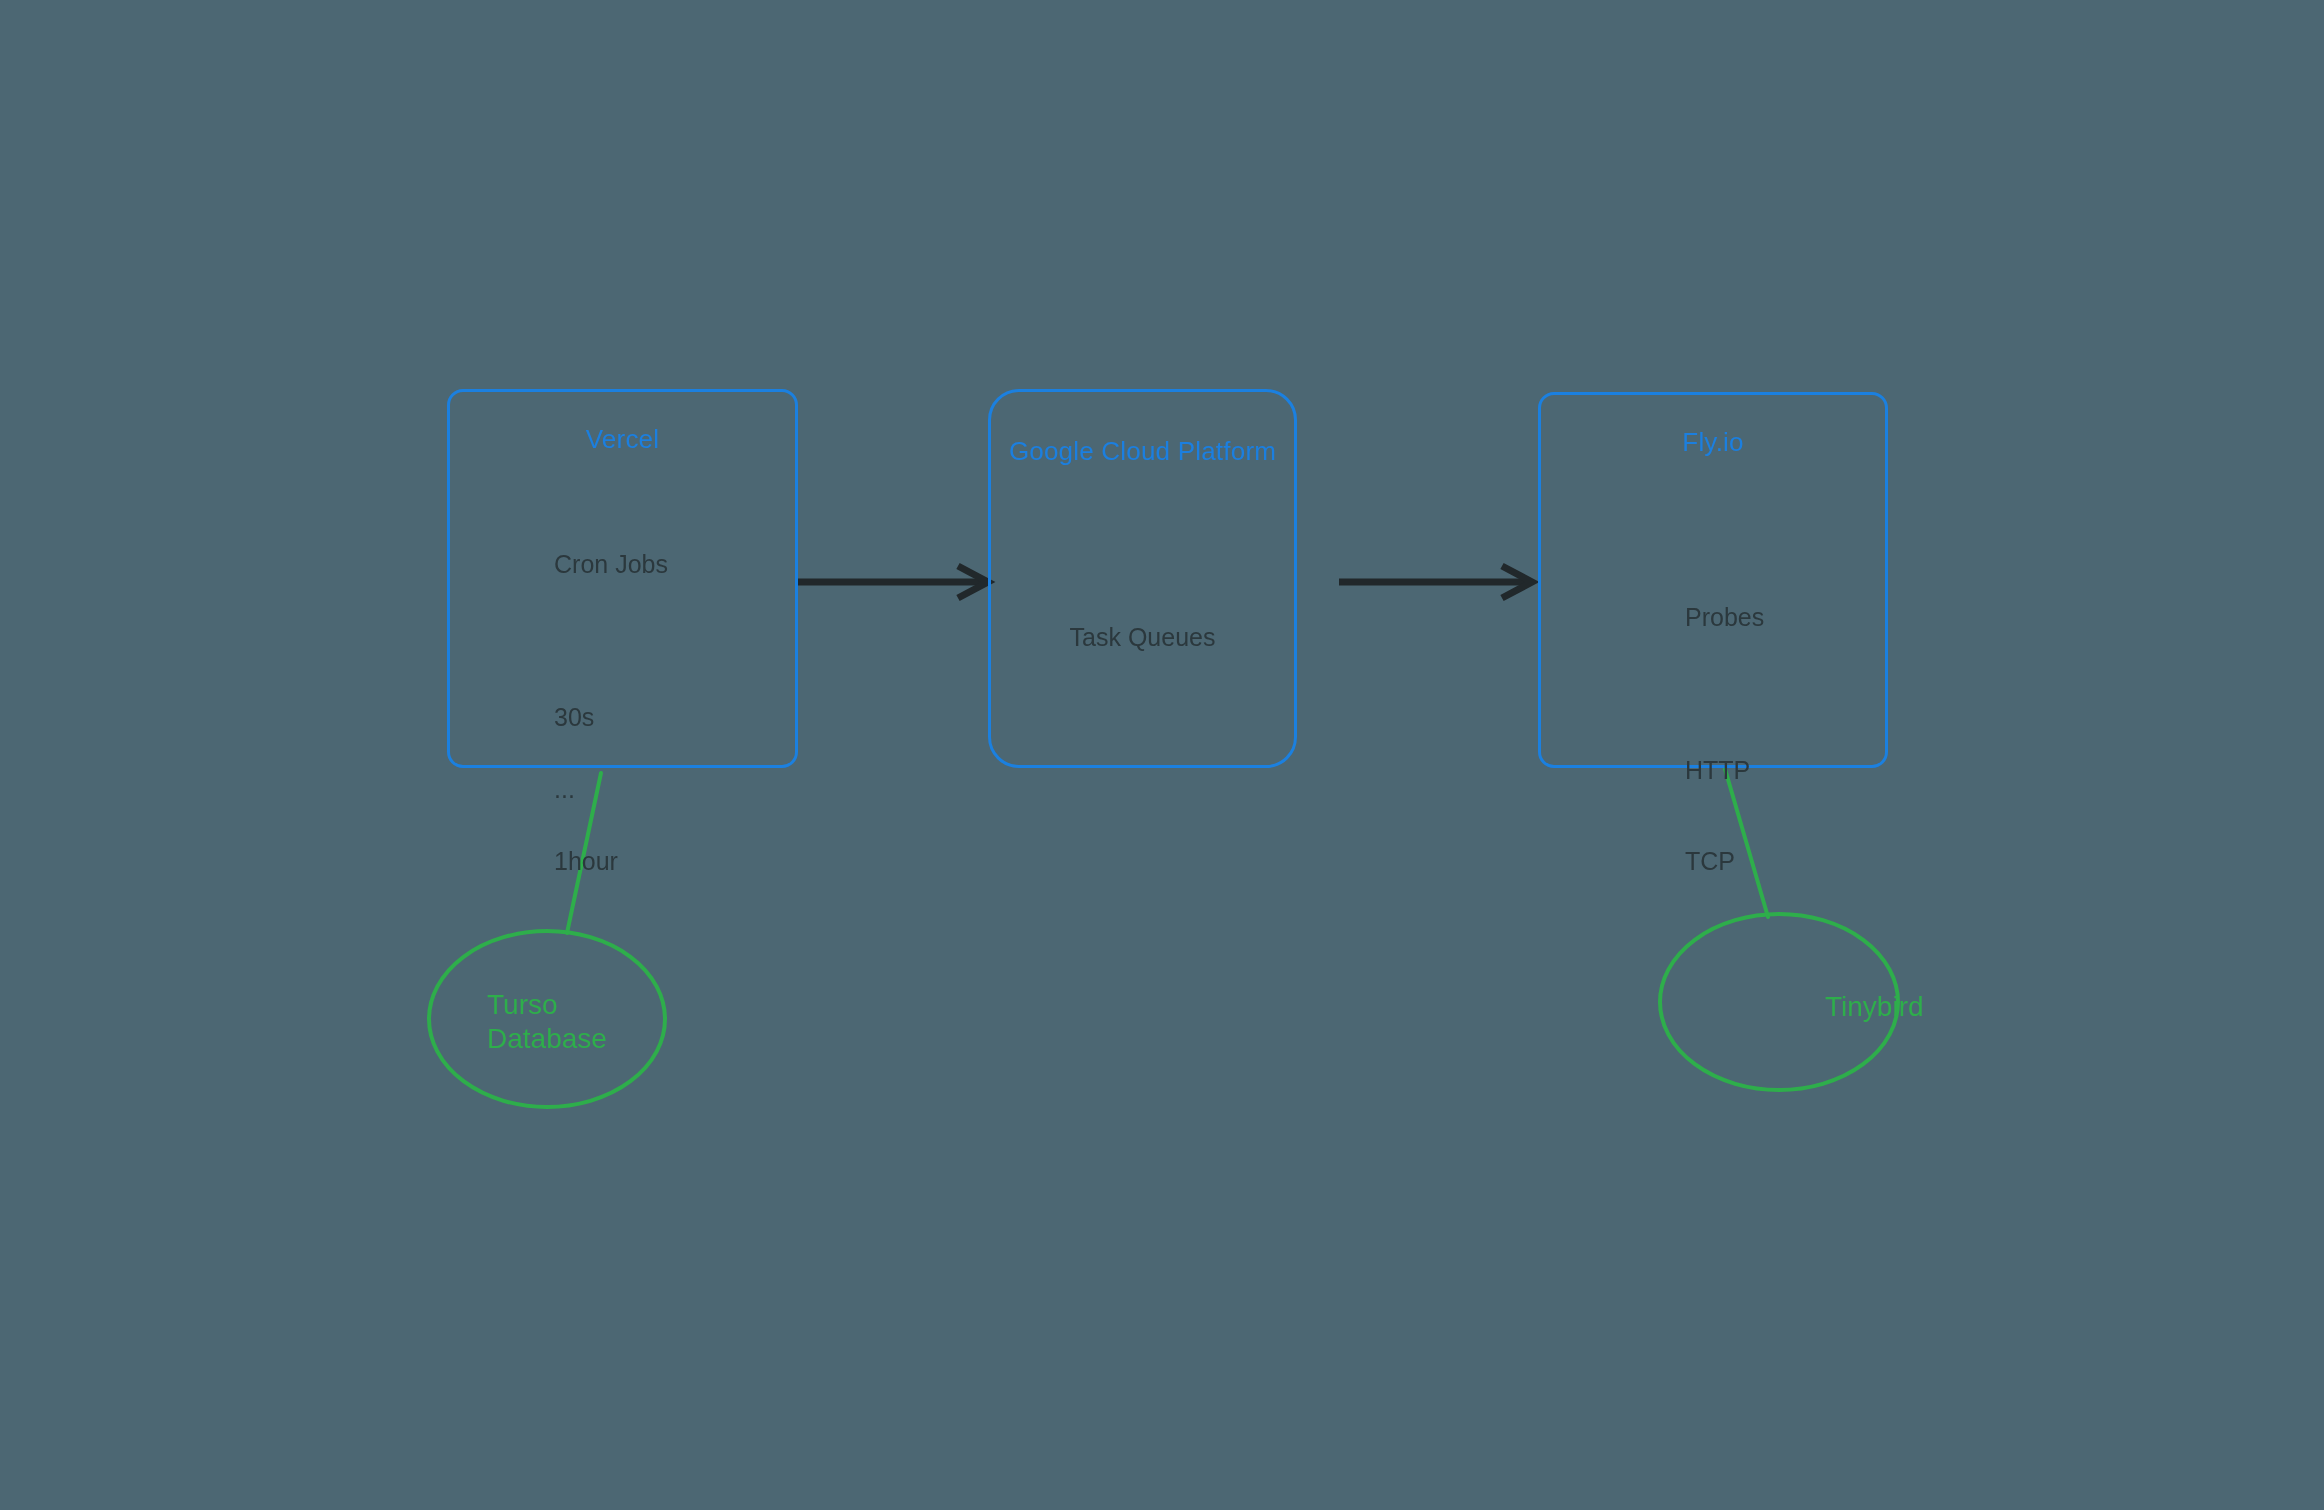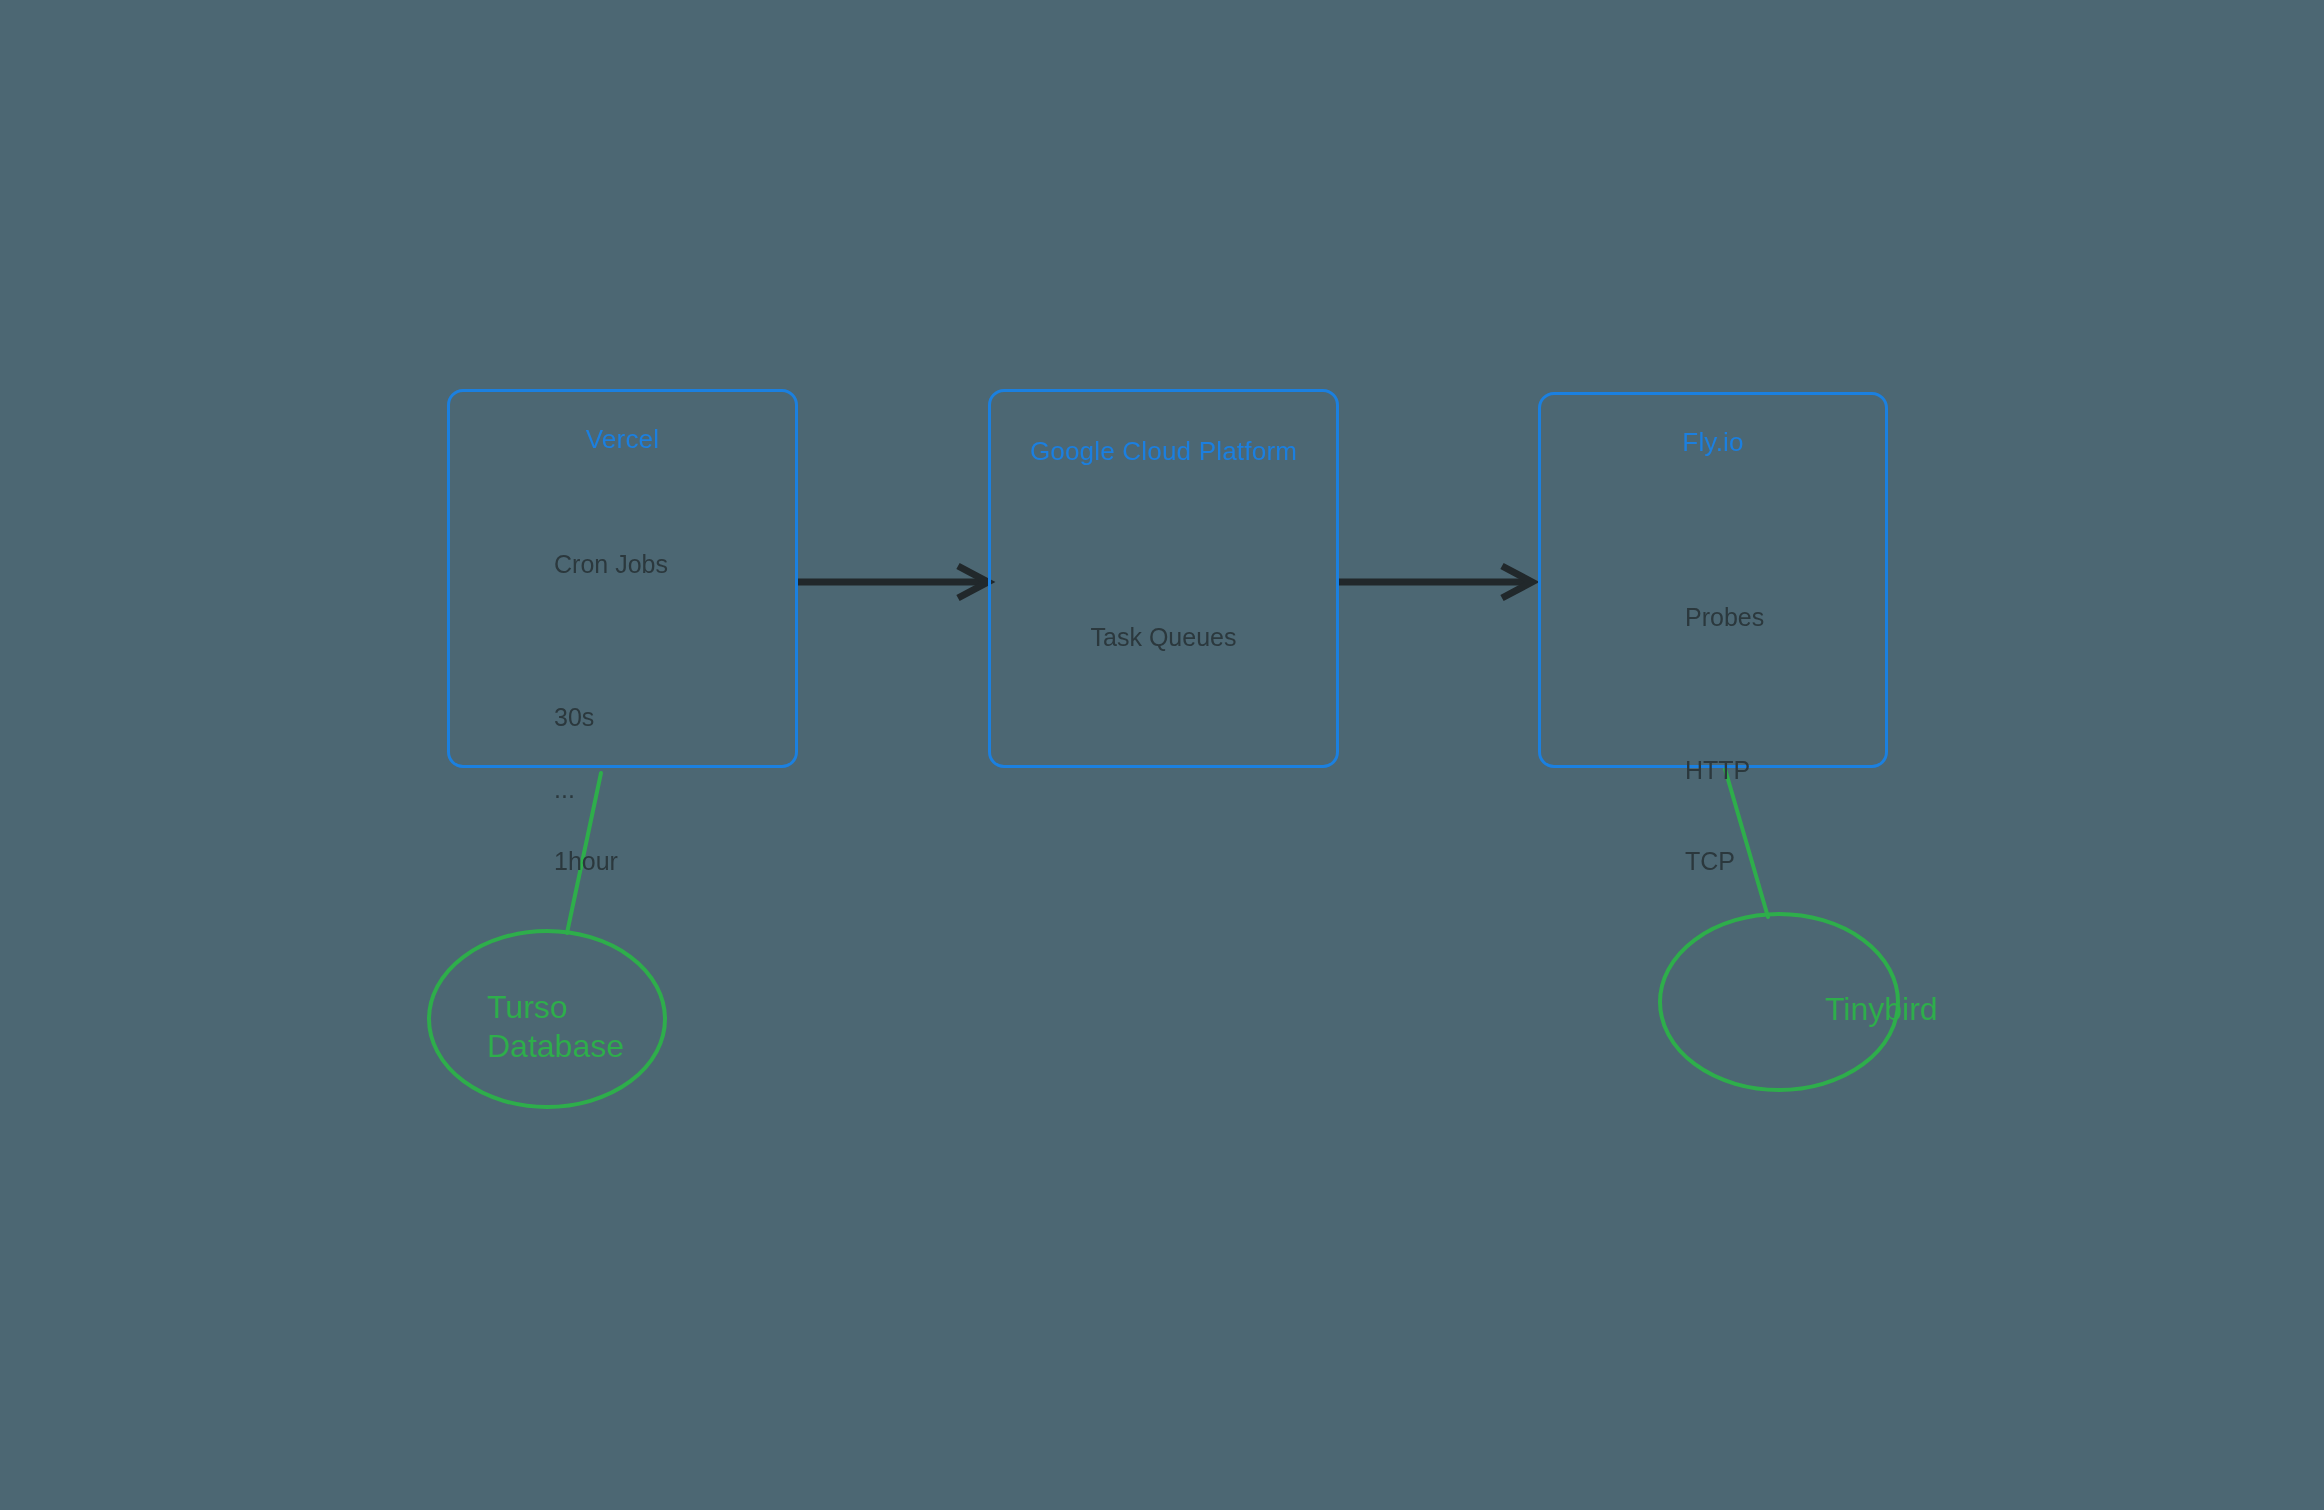--- a/index.html
+++ b/index.html
@@ -57,21 +57,21 @@
     height: 28px;
   }
   .node-body .dots {
     display: block;
     font-size: 25px;
     line-height: 0.75;
   }
   .ellipse-label {
     position: absolute;
     color: #2eae4b;
-    font-size: 32px;
+    font-size: 28px;
     line-height: 1.22;
     text-align: left;
     white-space: pre;
     pointer-events: none;
   }
 </style>
 </head>
 <body>
 
 <div id="canvas">
@@ -101,21 +101,21 @@
     <div class="node-title" style="top:32px;">Vercel</div>
     <div class="node-body" style="left:104px; top:110px;">
       <span class="ln">Cron Jobs</span>
       <span class="gap"></span>
       <span class="ln">30s</span>
       <span class="dots">...</span>
       <span class="ln">1hour</span>
     </div>
   </div>
 
-  <div class="node-box" style="left:988px; top:389px; width:351px; height:379px;">
+  <div class="node-box" style="left:988px; top:389px; width:309px; height:379px;border-radius:31px;">
     <div class="node-title" style="top:44px;">Google Cloud Platform</div>
     <div class="node-body" style="left:0; right:0; top:183px; text-align:center;">
       <span class="ln">Task Queues</span>
     </div>
   </div>
 
   <div class="node-box" style="left:1538px; top:392px; width:350px; height:376px;">
     <div class="node-title" style="top:32px;">Fly.io</div>
     <div class="node-body" style="left:144px; top:160px;">
       <span class="ln">Probes</span>

